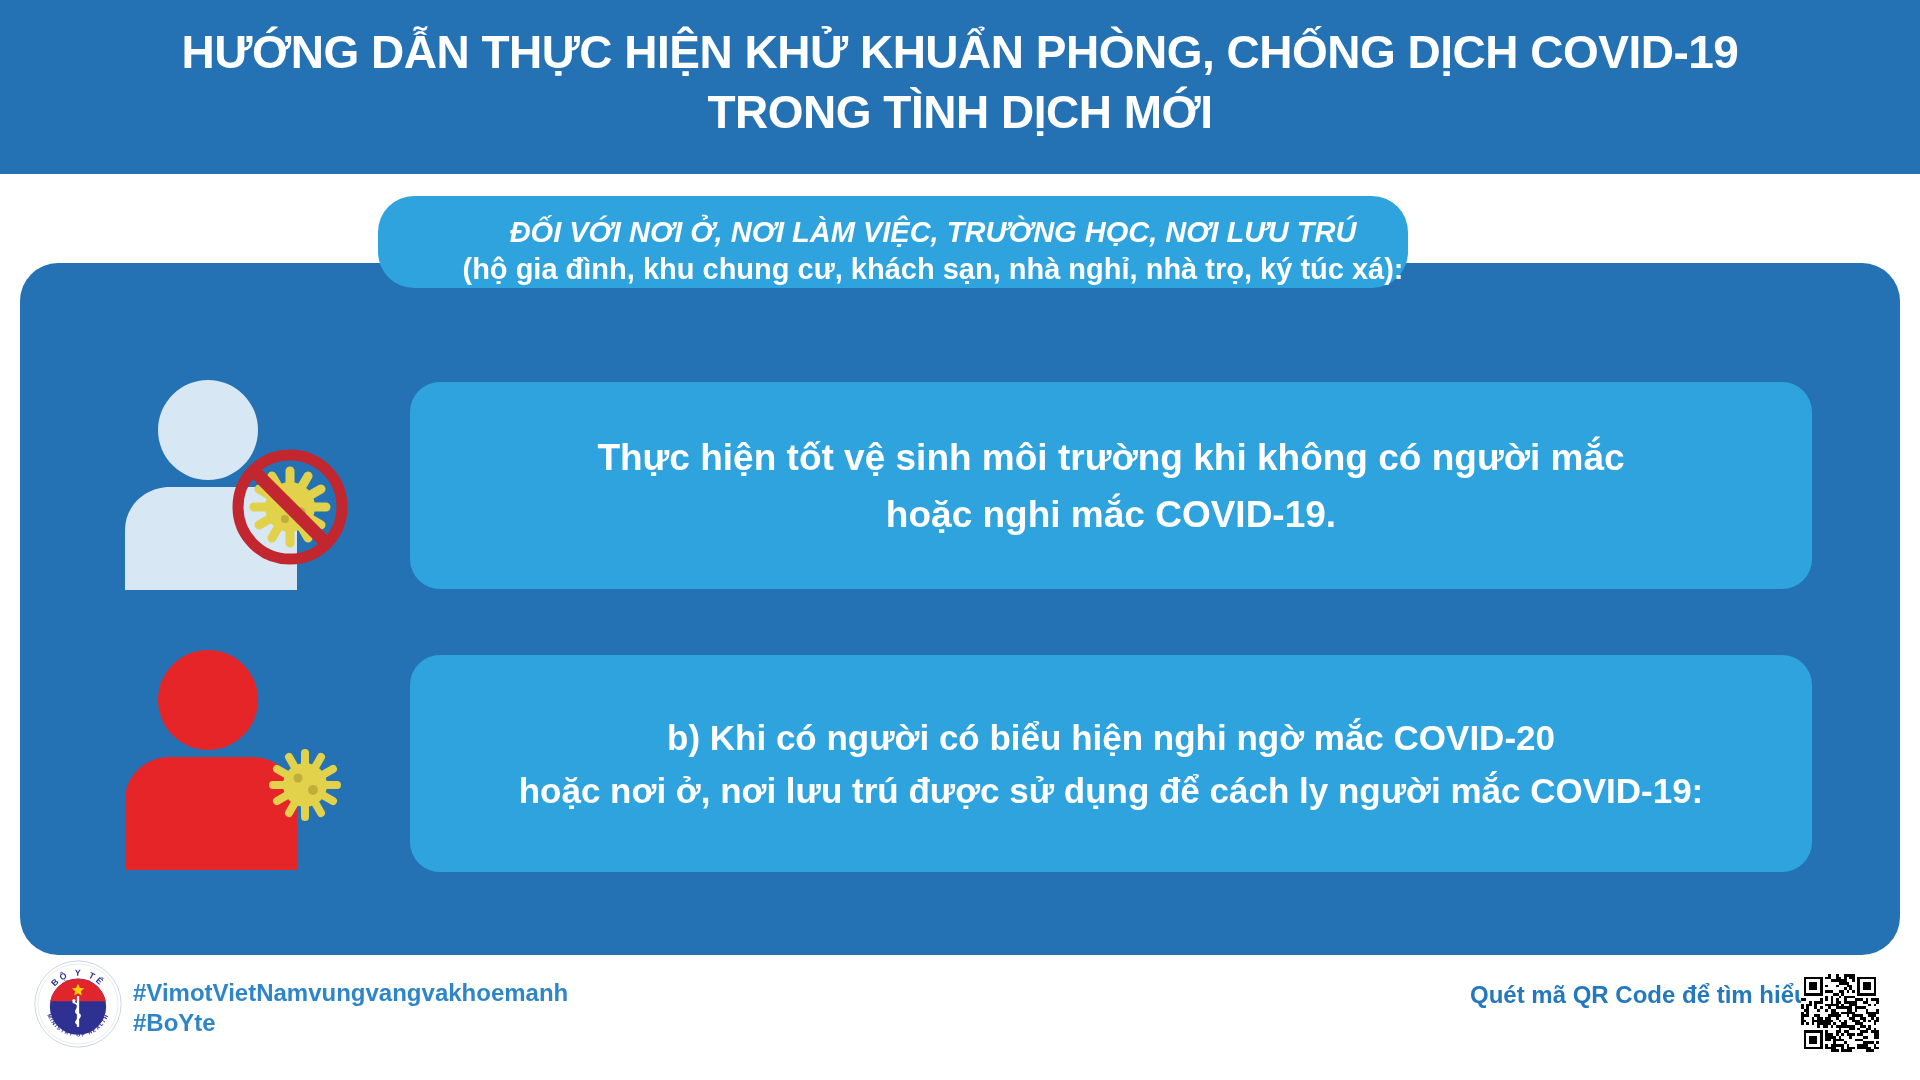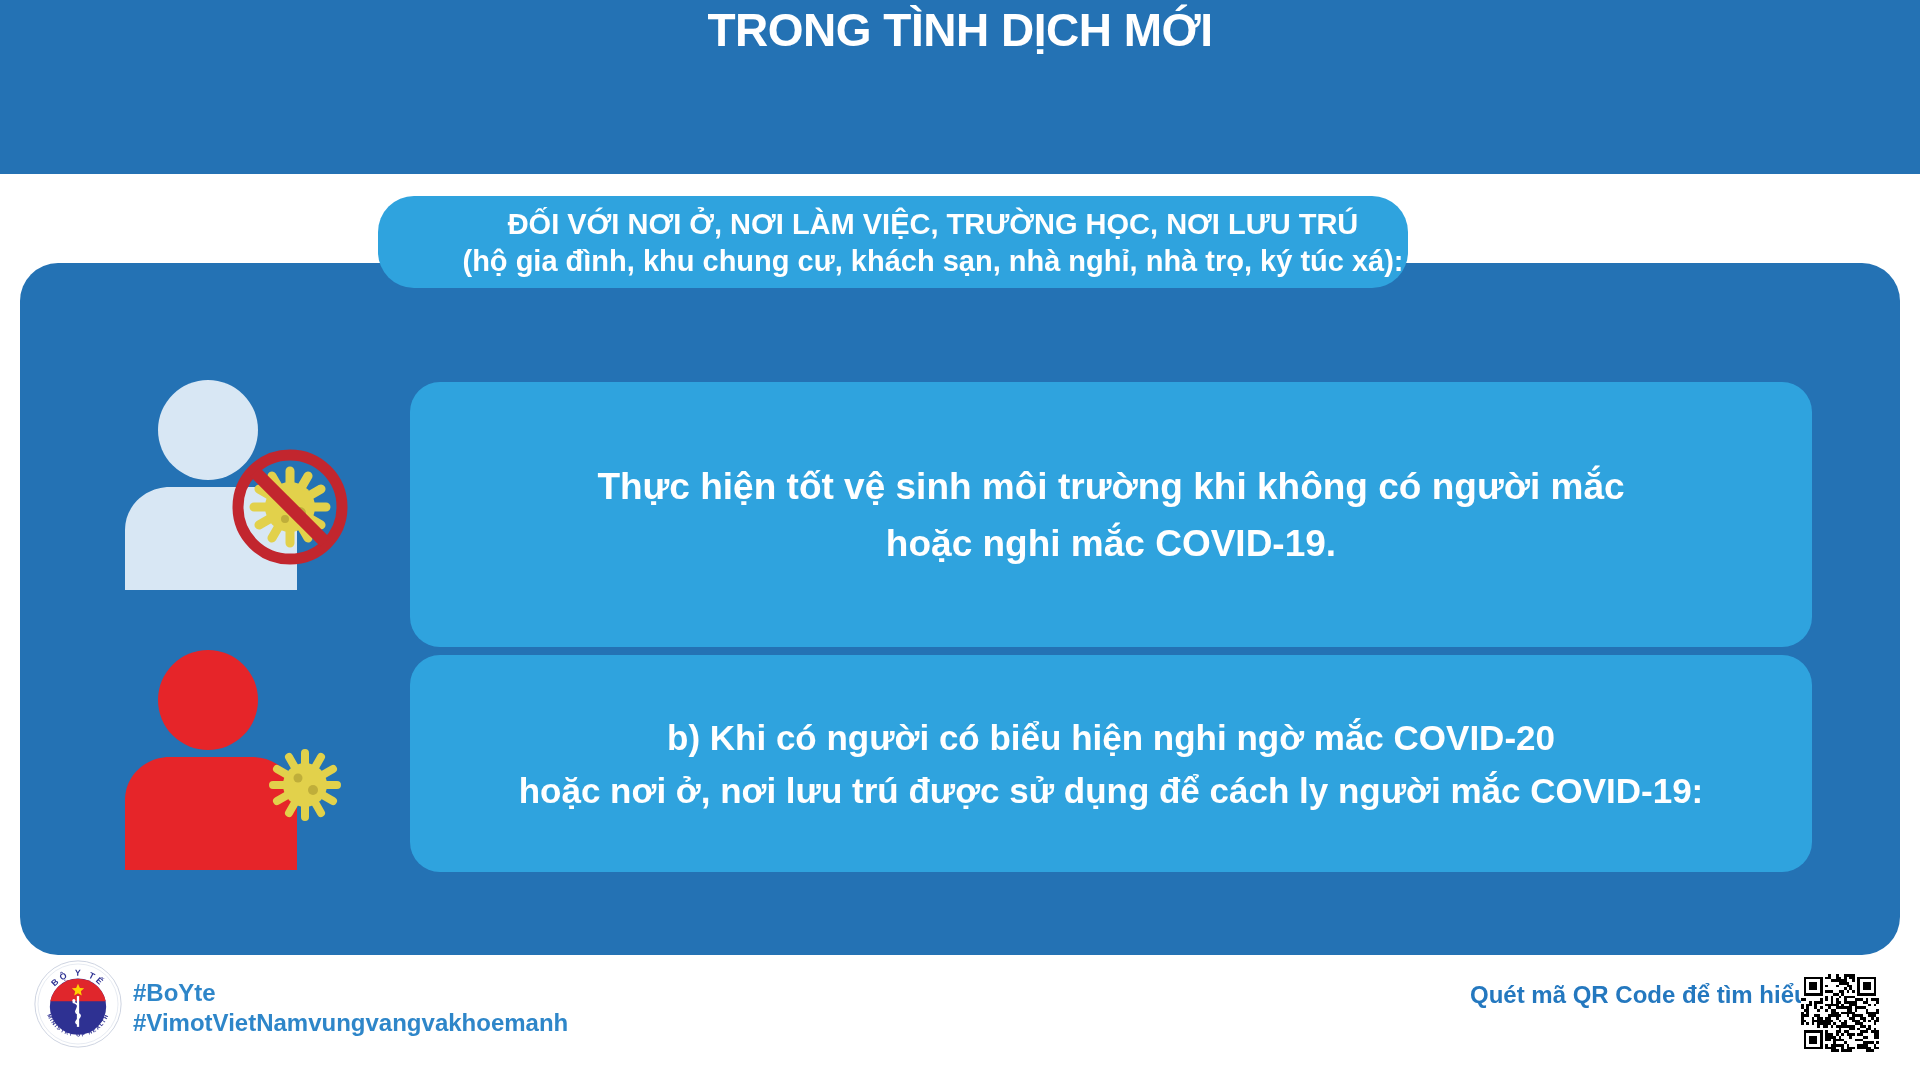--- a/index.html
+++ b/index.html
@@ -13,31 +13,31 @@
   .top-banner .tl1{margin-top:22px;}
 
   
   .main-panel{position:absolute;left:20px;top:263px;width:1880px;height:692px;
               background:var(--panel-blue,#2472b4);border-radius:38px;}
 
   
   .section-bar{position:absolute;left:378px;top:196px;width:1030px;height:92px;
                background:var(--light-blue,#2fa3de);border-radius:36px;color:#fff;
                text-align:center;box-sizing:border-box;padding-left:80px;}
-  .section-bar .sb1{padding-top:12px;font-size:29px;font-weight:bold;white-space:nowrap;}
+  .section-bar .sb1{padding-top:20px;font-size:29px;font-weight:bold;white-space:nowrap;font-style:italic;}
   .section-bar .sb2{padding-top:4px;font-size:29px;font-weight:bold;white-space:nowrap;}
 
   
   .badge{position:absolute;left:256px;top:168px;width:258px;height:150px;}
 
   
   .card{position:absolute;left:410px;width:1402px;background:var(--light-blue,#2fa3de);
         border-radius:30px;color:#fff;display:flex;flex-direction:column;
         justify-content:center;text-align:center;}
-  .card1{top:382px;height:265px;font-size:37px;font-weight:bold;line-height:57px;}
+  .card1{top:382px;height:207px;font-size:37px;font-weight:bold;line-height:57px;}
   .card2{top:655px;height:217px;font-size:35px;font-weight:bold;line-height:53px;}
   .card div{white-space:nowrap;}
 
   .person{position:absolute;left:105px;}
   .person1{top:378px;}
   .person2{top:628px;}
 
   
   .moh-logo{position:absolute;left:34px;top:960px;width:88px;height:88px;}
   .hashtags{position:absolute;left:133px;top:978px;color:var(--hashtag-blue,#2e86c9);
@@ -49,20 +49,21 @@
   .badge-num{font-family:"DejaVu Sans",sans-serif;font-weight:bold;letter-spacing:3px;}
   .arc-top{font-size:10px;font-weight:bold;letter-spacing:3px;fill:var(--logo-navy,#2e3192);}
   .arc-bot{font-size:6px;font-weight:bold;letter-spacing:1.5px;fill:var(--logo-navy,#2e3192);}
 </style>
 </head>
 <body>
 
 <div class="poster">
 
   <header class="top-banner">
+    <div class="tl tl1">HƯỚNG DẪN THỰC HIỆN KHỬ KHUẨN PHÒNG, CHỐNG DỊCH COVID-19</div>
     <div class="tl">TRONG TÌNH DỊCH MỚI</div>
   </header>
 
   <div class="main-panel"></div>
 
   <div class="section-bar">
     <div class="sb1">ĐỐI VỚI NƠI Ở, NƠI LÀM VIỆC, TRƯỜNG HỌC, NƠI LƯU TRÚ</div>
     <div class="sb2">(hộ gia đình, khu chung cư, khách sạn, nhà nghỉ, nhà trọ, ký túc xá):</div>
   </div>
 
@@ -129,22 +130,22 @@
     <path d="M18.6 47 A32 32 0 0 1 81.4 47 Z" fill="var(--logo-red,#e0262c)"></path>
     <polygon fill="var(--star-yellow,#ffd200)" points="50,27 52.1,31.8 57,32.2 53.2,35.5 54.3,40.3 50,37.7 45.7,40.3 46.8,35.5 43,32.2 47.9,31.8"></polygon>
     <g stroke="#ffffff" fill="none">
       <line x1="50" y1="41" x2="50" y2="76" stroke-width="2.6"></line>
       <path d="M44 48 C58 52 42 58 50 61 C58 64 42 70 50 73" stroke-width="2"></path>
       <circle cx="45.3" cy="46.2" r="1.8" fill="#ffffff" stroke="none"></circle>
     </g>
   </svg>
 
   <div class="hashtags">
+    <div>#VimotVietNamvungvangvakhoemanh</div>
     <div>#BoYte</div>
-    <div>#VimotVietNamvungvangvakhoemanh</div>
   </div>
 
   <div class="qr-caption">
     <div>Quét mã QR Code để tìm hiểu</div>
   </div>
 
   <svg class="qr-box" viewBox="0 0 29 29" shape-rendering="crispEdges">
     <rect x="0" y="0" width="29" height="29" fill="#ffffff"></rect>
     <g fill="#000000">
       <rect x="1" y="1" width="7" height="7"></rect>

